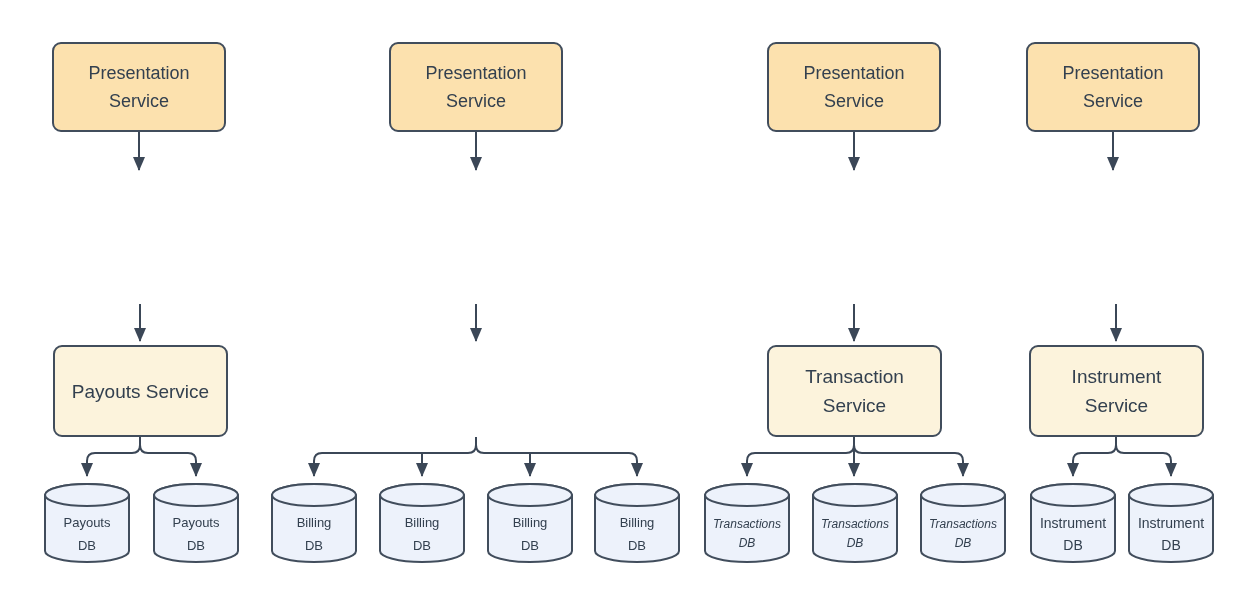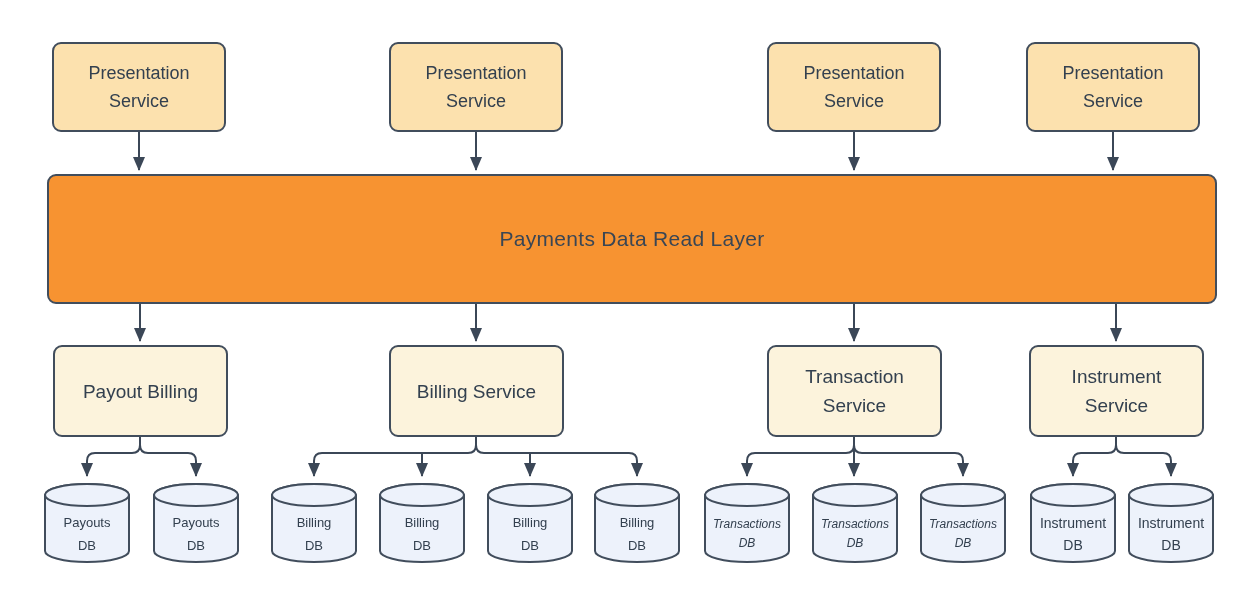--- a/index.html
+++ b/index.html
@@ -114,24 +114,22 @@
 
   <div class="node pres-box" style="left:52px;  top:42px;">Presentation
 Service</div>
   <div class="node pres-box" style="left:389px; top:42px;">Presentation
 Service</div>
   <div class="node pres-box" style="left:767px; top:42px;">Presentation
 Service</div>
   <div class="node pres-box" style="left:1026px;top:42px;">Presentation
 Service</div>
 
-  <div class="node read-layer">Payments Data Read Layer</div>
-
-  <div class="node svc-box" style="left:53px;  top:345px;">Payout Billing</div>
-  <div class="node svc-box" style="left:389px; top:345px;">Billing Service</div>
+
+  <div class="node svc-box" style="left:53px;  top:345px;">Payouts Service</div>
   <div class="node svc-box" style="left:767px; top:345px;">Transaction
 Service</div>
   <div class="node svc-box" style="left:1029px;top:345px;">Instrument
 Service</div>
 
   <div class="db" style="left:43px; top:482px;">
     <svg width="88" height="82" viewBox="0 0 88 82">
       <path d="M2,13 V69 a42,11 0 0 0 84,0 V13 a42,11 0 0 0 -84,0 Z" fill="#EDF2FB" stroke="#414D5C" stroke-width="2"></path>
       <ellipse cx="44" cy="13" rx="42" ry="11" fill="#EDF2FB" stroke="#414D5C" stroke-width="2"></ellipse>
     </svg>

